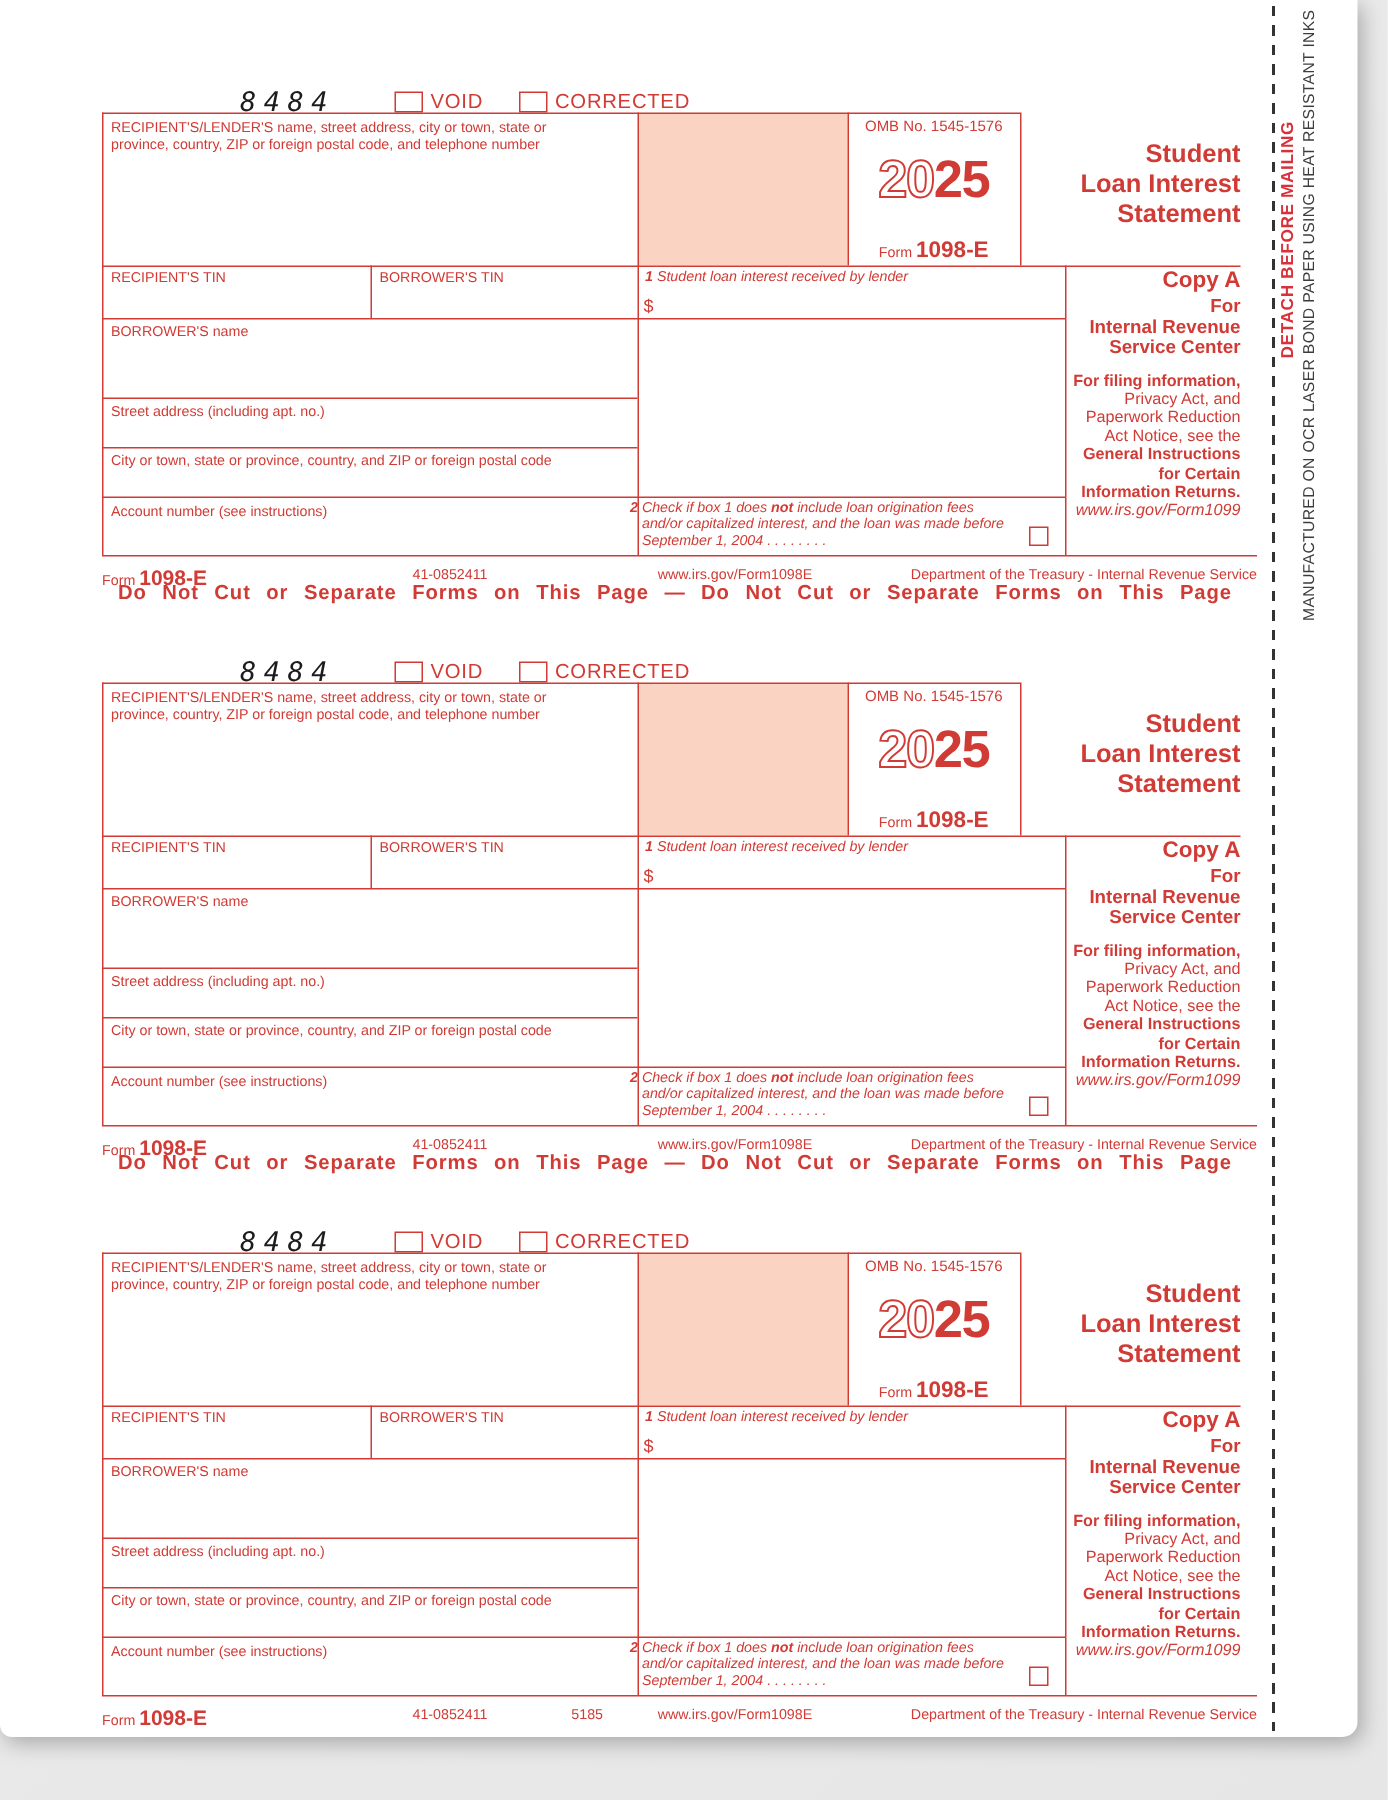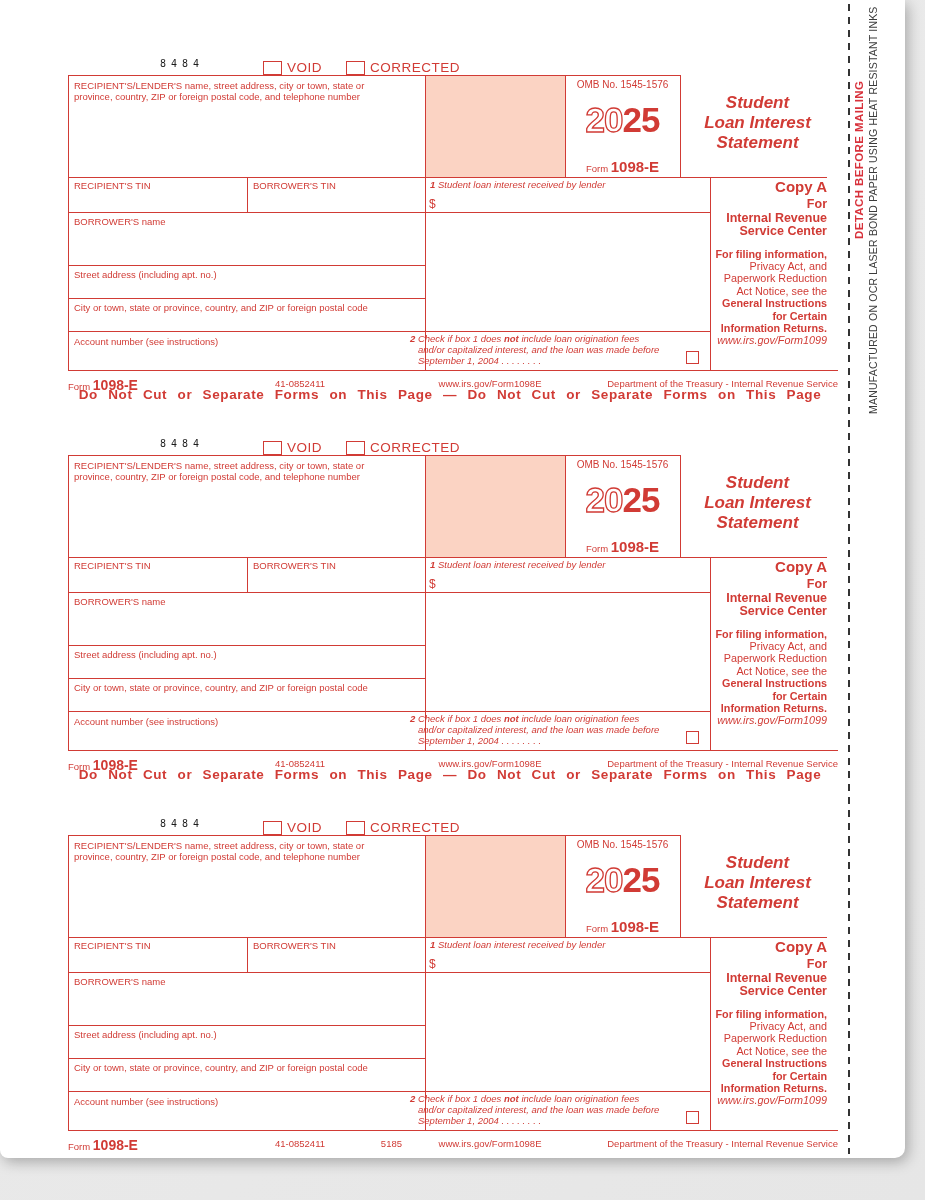--- a/index.html
+++ b/index.html
@@ -13,48 +13,48 @@
   .stage{position:relative;width:925px;height:1200px;background:linear-gradient(135deg,#ececec, #e6e6e6);overflow:hidden;}
   .paper{position:absolute;left:0;top:0;width:905px;height:1158px;background:#fff;
          border-radius:0 0 10px 8px;box-shadow:3px 4px 14px rgba(0,0,0,.28);}
   .form-block{position:absolute;left:0;width:905px;height:380px;color:var(--red);}
   
   .hl{position:absolute;height:0;border-top:1.2px solid var(--red);}
   .vl{position:absolute;width:0;border-left:1.2px solid var(--red);}
   .pink-fill{position:absolute;left:426px;top:19px;width:139px;height:101px;background:var(--pink);}
   
   .ocr{position:absolute;left:160px;top:1px;font-family:"DejaVu Sans Mono",monospace;
-       font-size:10px;letter-spacing:5px;color:var(--ink);}
+       font-size:18px;letter-spacing:5px;color:var(--ink);font-style:italic;}
   .chk{position:absolute;width:19px;height:14px;border:1.6px solid var(--red);background:#fff;}
   .chk-lbl{position:absolute;font-size:13.5px;color:var(--red);letter-spacing:0.5px;}
   
   .lbl{position:absolute;font-size:9.5px;line-height:11px;color:var(--red);}
   .hang{padding-left:8px;text-indent:-8px;font-style:italic;}
   .b{font-weight:bold;}
   .i{font-style:italic;}
   
   .omb{position:absolute;left:567px;top:22px;width:111px;text-align:center;font-size:10px;}
   .year{position:absolute;left:565px;top:44px;width:115px;text-align:center;
         font-size:35px;line-height:38px;font-weight:bold;letter-spacing:-1px;}
   .year .outline{color:#fff;-webkit-text-stroke:1.3px var(--red);text-shadow:0 0 0 #fff;}
   .omb-form{position:absolute;left:565px;top:101px;width:115px;text-align:center;font-size:9.5px;}
   .omb-form .num{font-size:15px;font-weight:bold;letter-spacing:0;}
   
-  .stmt-title{position:absolute;left:688px;top:36px;width:139px;text-align:center;
-              font-size:17px;line-height:20px;font-weight:bold;font-style:italic;}
+  .stmt-title{position:absolute;left:688px;top:36px;width:139px;text-align:right;
+              font-size:17px;line-height:20px;font-weight:bold;}
   
   .dollar{position:absolute;left:429px;top:140px;font-size:12px;}
   
   .copya{position:absolute;left:710px;top:122px;width:117px;text-align:right;}
   .copya .head{font-size:15px;font-weight:bold;line-height:16px;margin-bottom:3px;}
   .copya .ctr{font-size:12.5px;font-weight:bold;line-height:13.5px;}
   .copya .info{margin-top:9px;font-size:10.8px;line-height:12.4px;}
   .copya .info span{display:block;}
   
-  .box2{position:absolute;left:410px;top:276px;width:254px;font-size:9.5px;line-height:11px;}
+  .box2{position:absolute;left:420px;top:276px;width:254px;font-size:9.5px;line-height:11px;}
   .box2-chk{position:absolute;left:686px;top:294px;width:13px;height:13px;border:1.3px solid var(--red);background:#fff;}
   
   .ft{position:absolute;font-size:9.5px;color:var(--red);}
   .ft .num{font-size:14px;font-weight:bold;}
   .separator{position:absolute;left:60px;top:330px;width:780px;text-align:center;
              font-size:13.5px;font-weight:bold;letter-spacing:0.6px;word-spacing:6px;color:var(--red);}
   
   .perf{position:absolute;left:848px;top:4px;width:2px;height:1150px;
         background:repeating-linear-gradient(to bottom,#333 0 7px,transparent 7px 13px);}
   .vtext{position:absolute;writing-mode:vertical-rl;transform:rotate(180deg);white-space:nowrap;}

